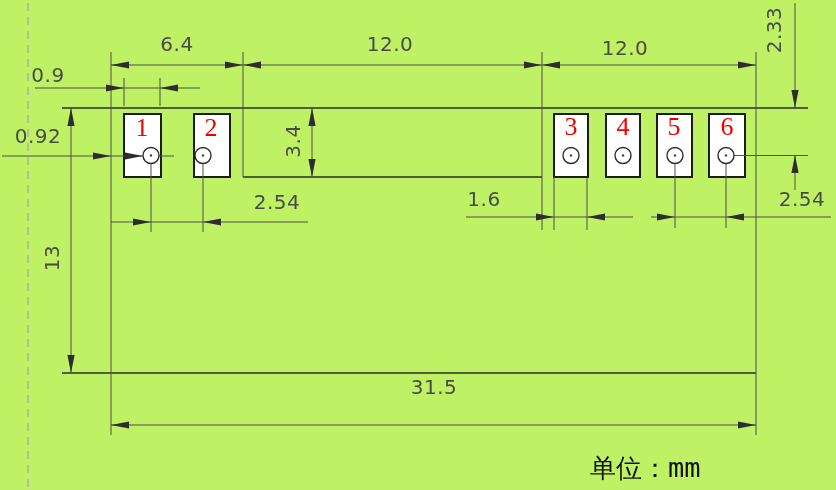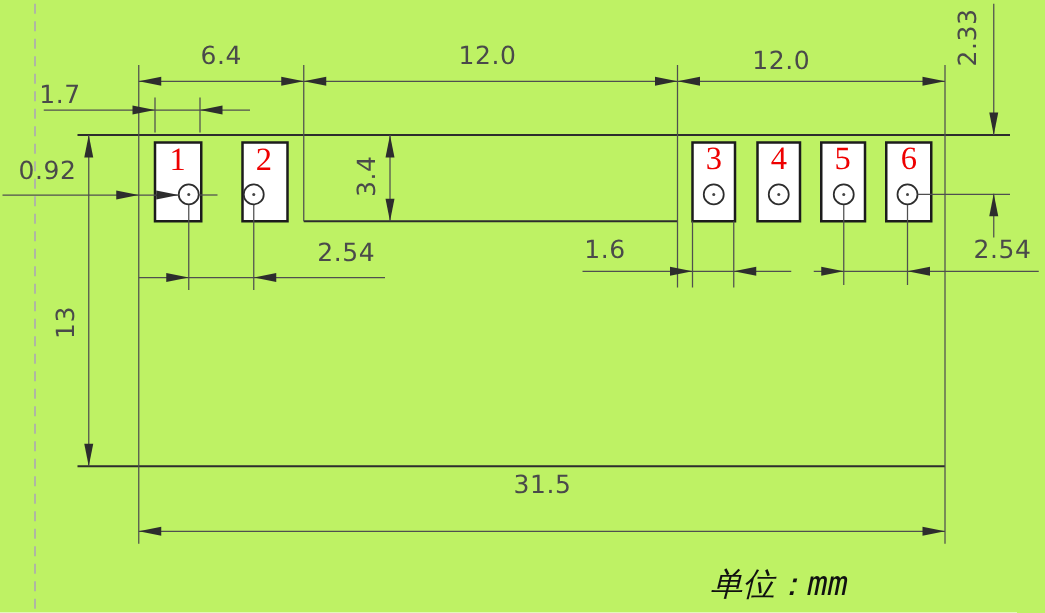--- a/index.html
+++ b/index.html
@@ -13,22 +13,22 @@
     font-size:20px;color:#4a4a4a;letter-spacing:.5px;white-space:nowrap;
     font-family:"DejaVu Sans",sans-serif;line-height:1;
   }
   .dim-label.vert{transform:translate(-50%,-50%) rotate(-90deg);}
   .pin-number{
     position:absolute;transform:translate(-50%,-50%);
     font-family:"Liberation Serif",serif;font-size:26px;font-weight:400;
     color:#ee0000;line-height:1;
   }
   .unit-note{
-    position:absolute;left:568px;top:453px;white-space:nowrap;
-    font-size:26px;color:#111;line-height:1.1;font-style:italic;
+    position:absolute;left:590px;top:453px;white-space:nowrap;
+    font-size:26px;color:#111;line-height:1.1;
   }
   .unit-note .unit-value{font-family:"DejaVu Sans Mono",monospace;font-size:27px;}
 </style>
 </head>
 <body>
 
 <div class="stage">
 
   <svg width="836" height="490" viewBox="0 0 836 490">
 
@@ -128,21 +128,21 @@
       <path d="M675 217 L657 213.4 L657 220.6 Z"></path>
       <path d="M726 217 L744 213.4 L744 220.6 Z"></path>
       <path d="M111 425 L129 421.4 L129 428.6 Z"></path>
       <path d="M756 425 L738 421.4 L738 428.6 Z"></path>
     </g>
   </svg>
 
   <div class="dim-label" style="left:177px;top:44px">6.4</div>
   <div class="dim-label" style="left:390px;top:44px">12.0</div>
   <div class="dim-label" style="left:625px;top:48px">12.0</div>
-  <div class="dim-label" style="left:48px;top:75px">1.7</div>
+  <div class="dim-label" style="left:48px;top:75px">0.9</div>
   <div class="dim-label" style="left:38px;top:136px">0.92</div>
   <div class="dim-label vert" style="left:293px;top:141px">3.4</div>
   <div class="dim-label vert" style="left:52px;top:258px">13</div>
   <div class="dim-label vert" style="left:774px;top:30px">2.33</div>
   <div class="dim-label" style="left:277px;top:202px">2.54</div>
   <div class="dim-label" style="left:484px;top:199px">1.6</div>
   <div class="dim-label" style="left:802px;top:199px">2.54</div>
   <div class="dim-label" style="left:434px;top:387px">31.5</div>
 
   <div class="pin-number" style="left:142px;top:128px">1</div>

